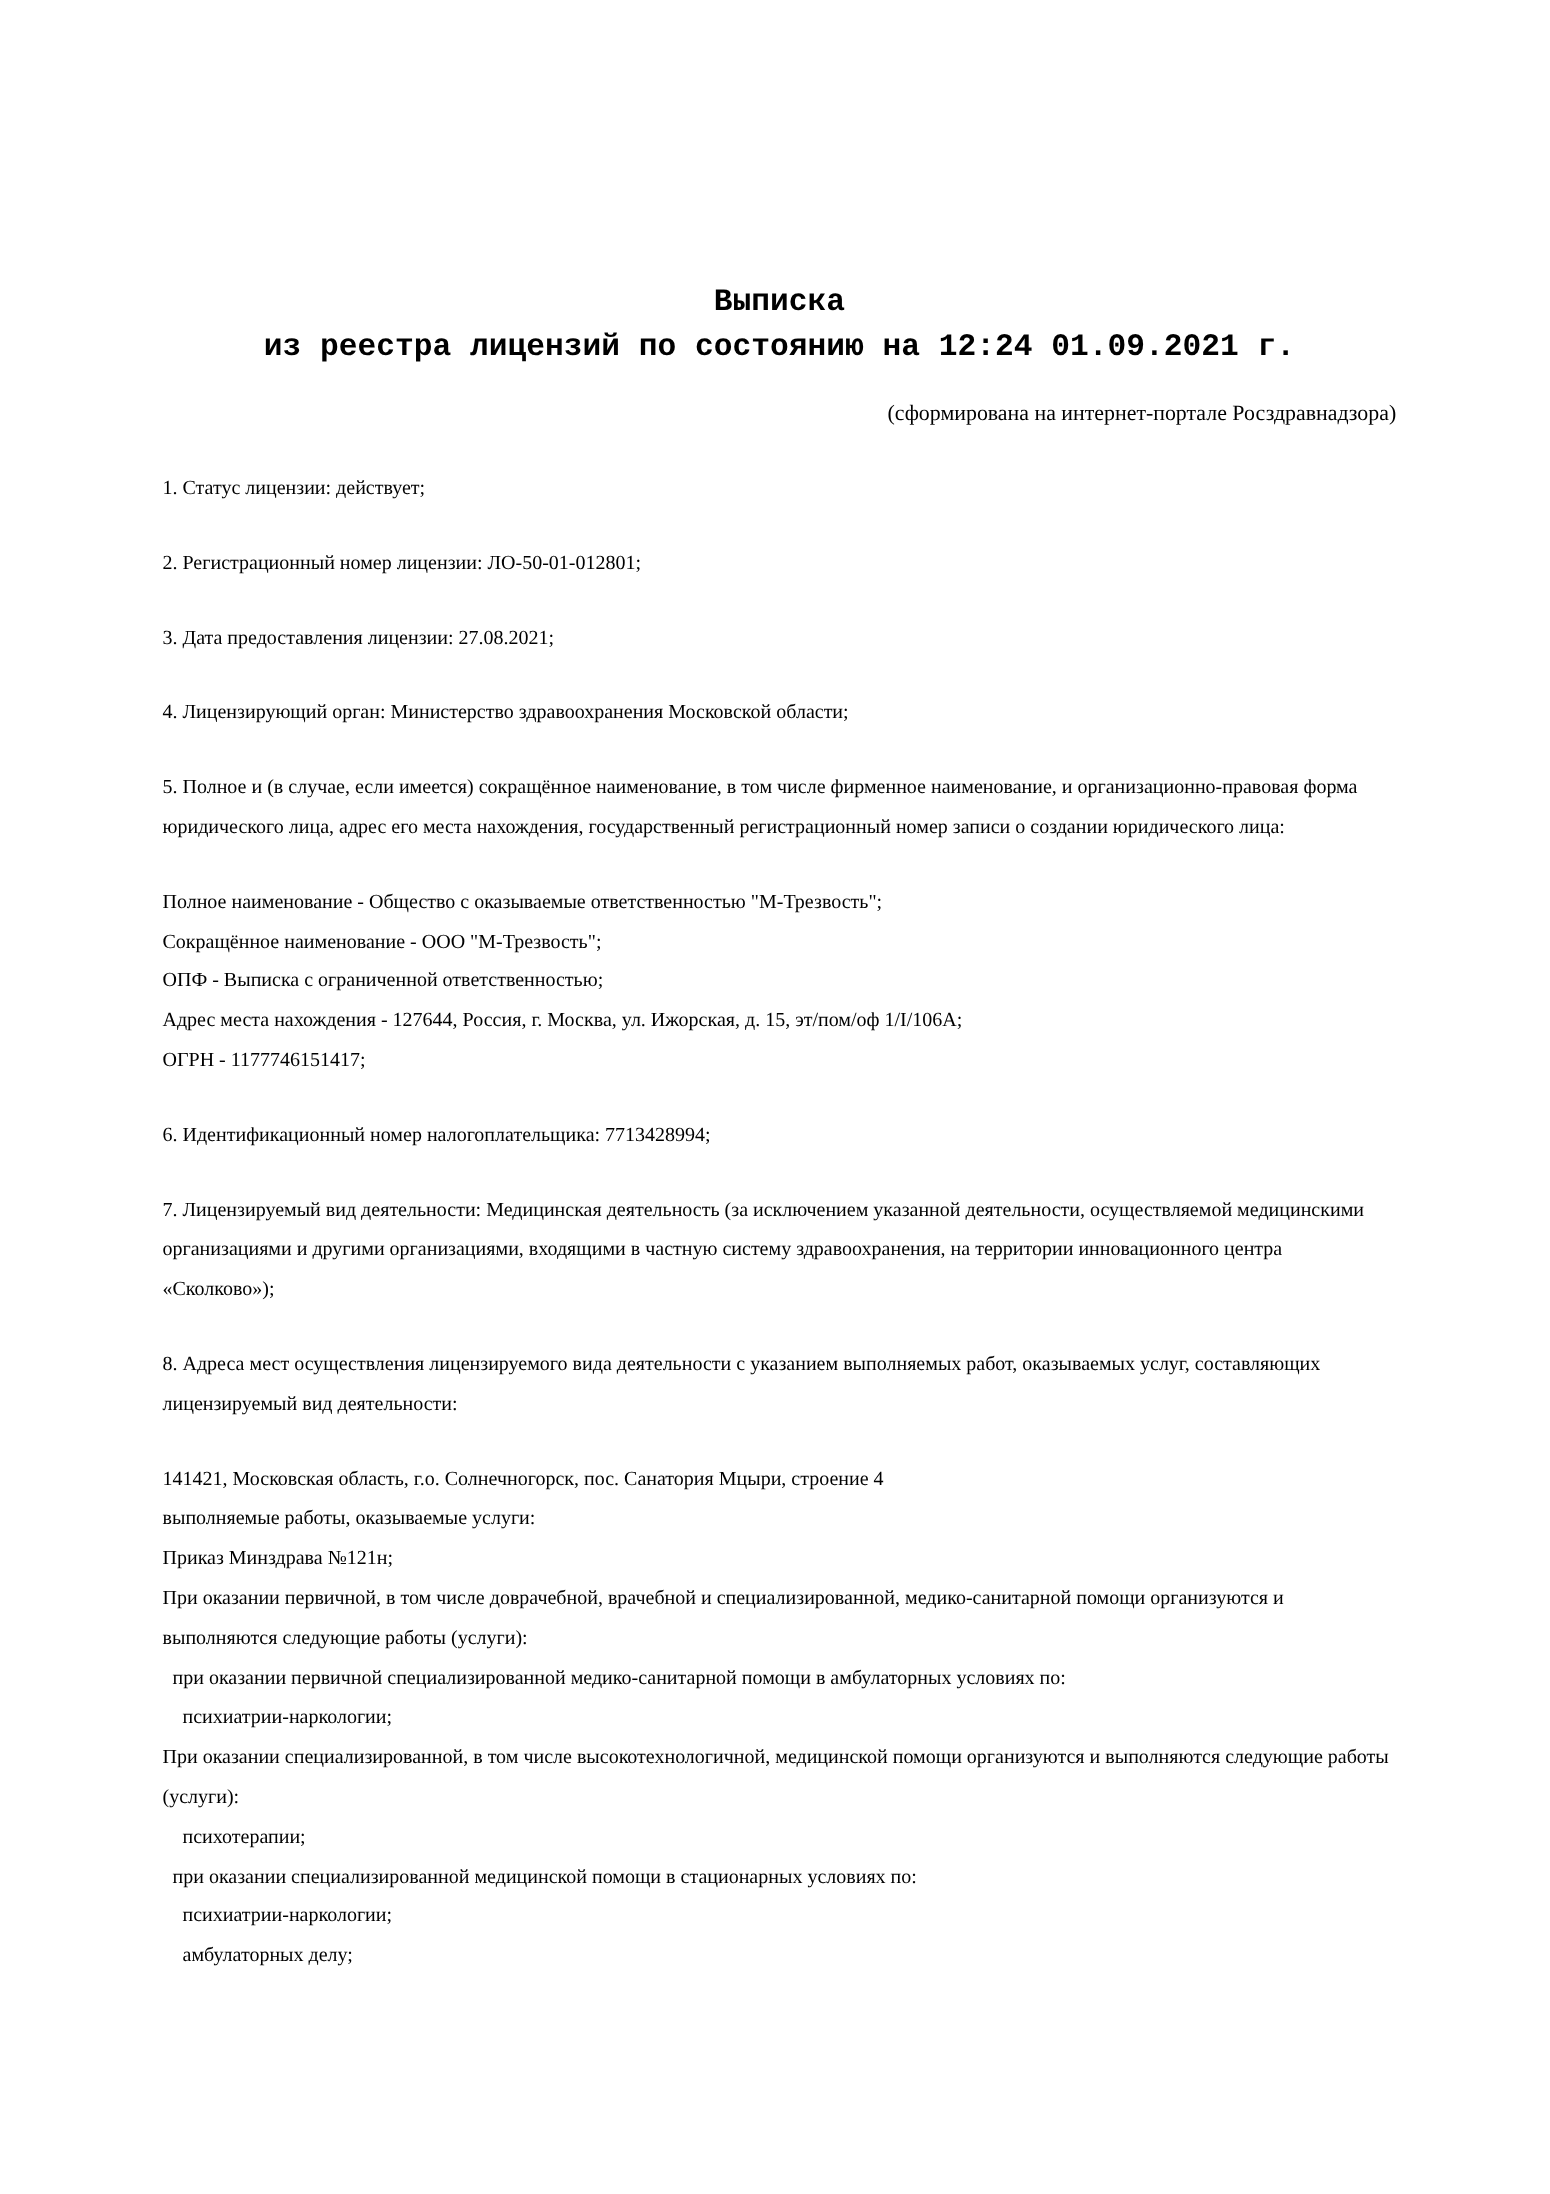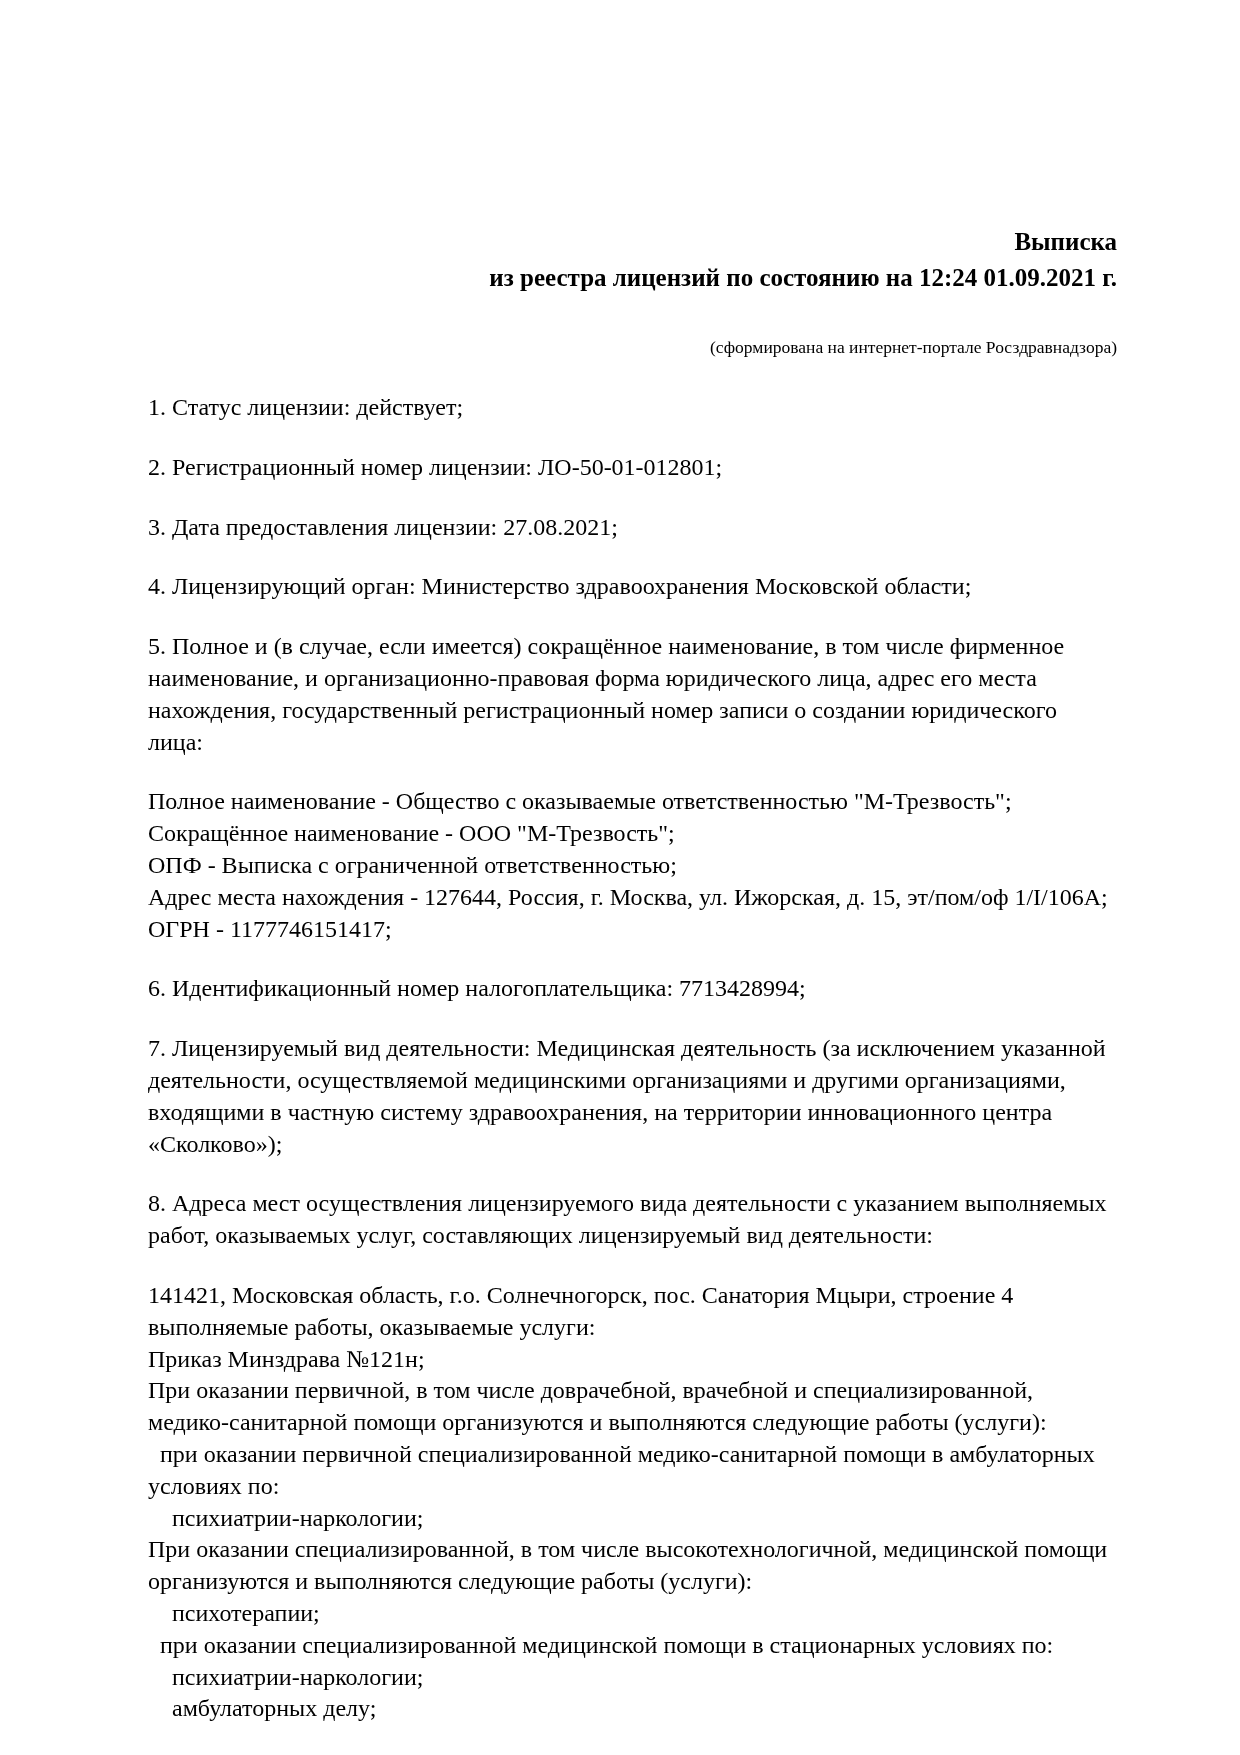--- a/index.html
+++ b/index.html
@@ -15,35 +15,35 @@
     width: 1240px;
     height: 1755px;
     padding: 224px 123px 0 130px;
     background: var(--bg-color, #ffffff);
     overflow: hidden;
   }
   .doc-title {
     font-size: 25px;
     line-height: 36px;
     font-weight: bold;
-    text-align: right;
+    text-align: center;
+    font-family: Liberation Mono, monospace;
   }
   .doc-title .title-line { display: block; }
   .doc-subtitle {
-    margin-top: 38px;
+    margin-top: 21px;
     font-size: 17.5px;
     line-height: 26px;
     text-align: right;
     font-weight: normal;
   }
   .doc-body {
     margin-top: 32px;
-    font-size: 24px;
+    font-size: 16px;
     line-height: 31.8px;
-    margin-left: 18px;
   }
   .para {
     margin-top: 28px;
     white-space: pre-wrap;
   }
   .block { margin-top: 28px; }
   .block .line { white-space: pre-wrap; }
 </style>
 </head>
 <body>

